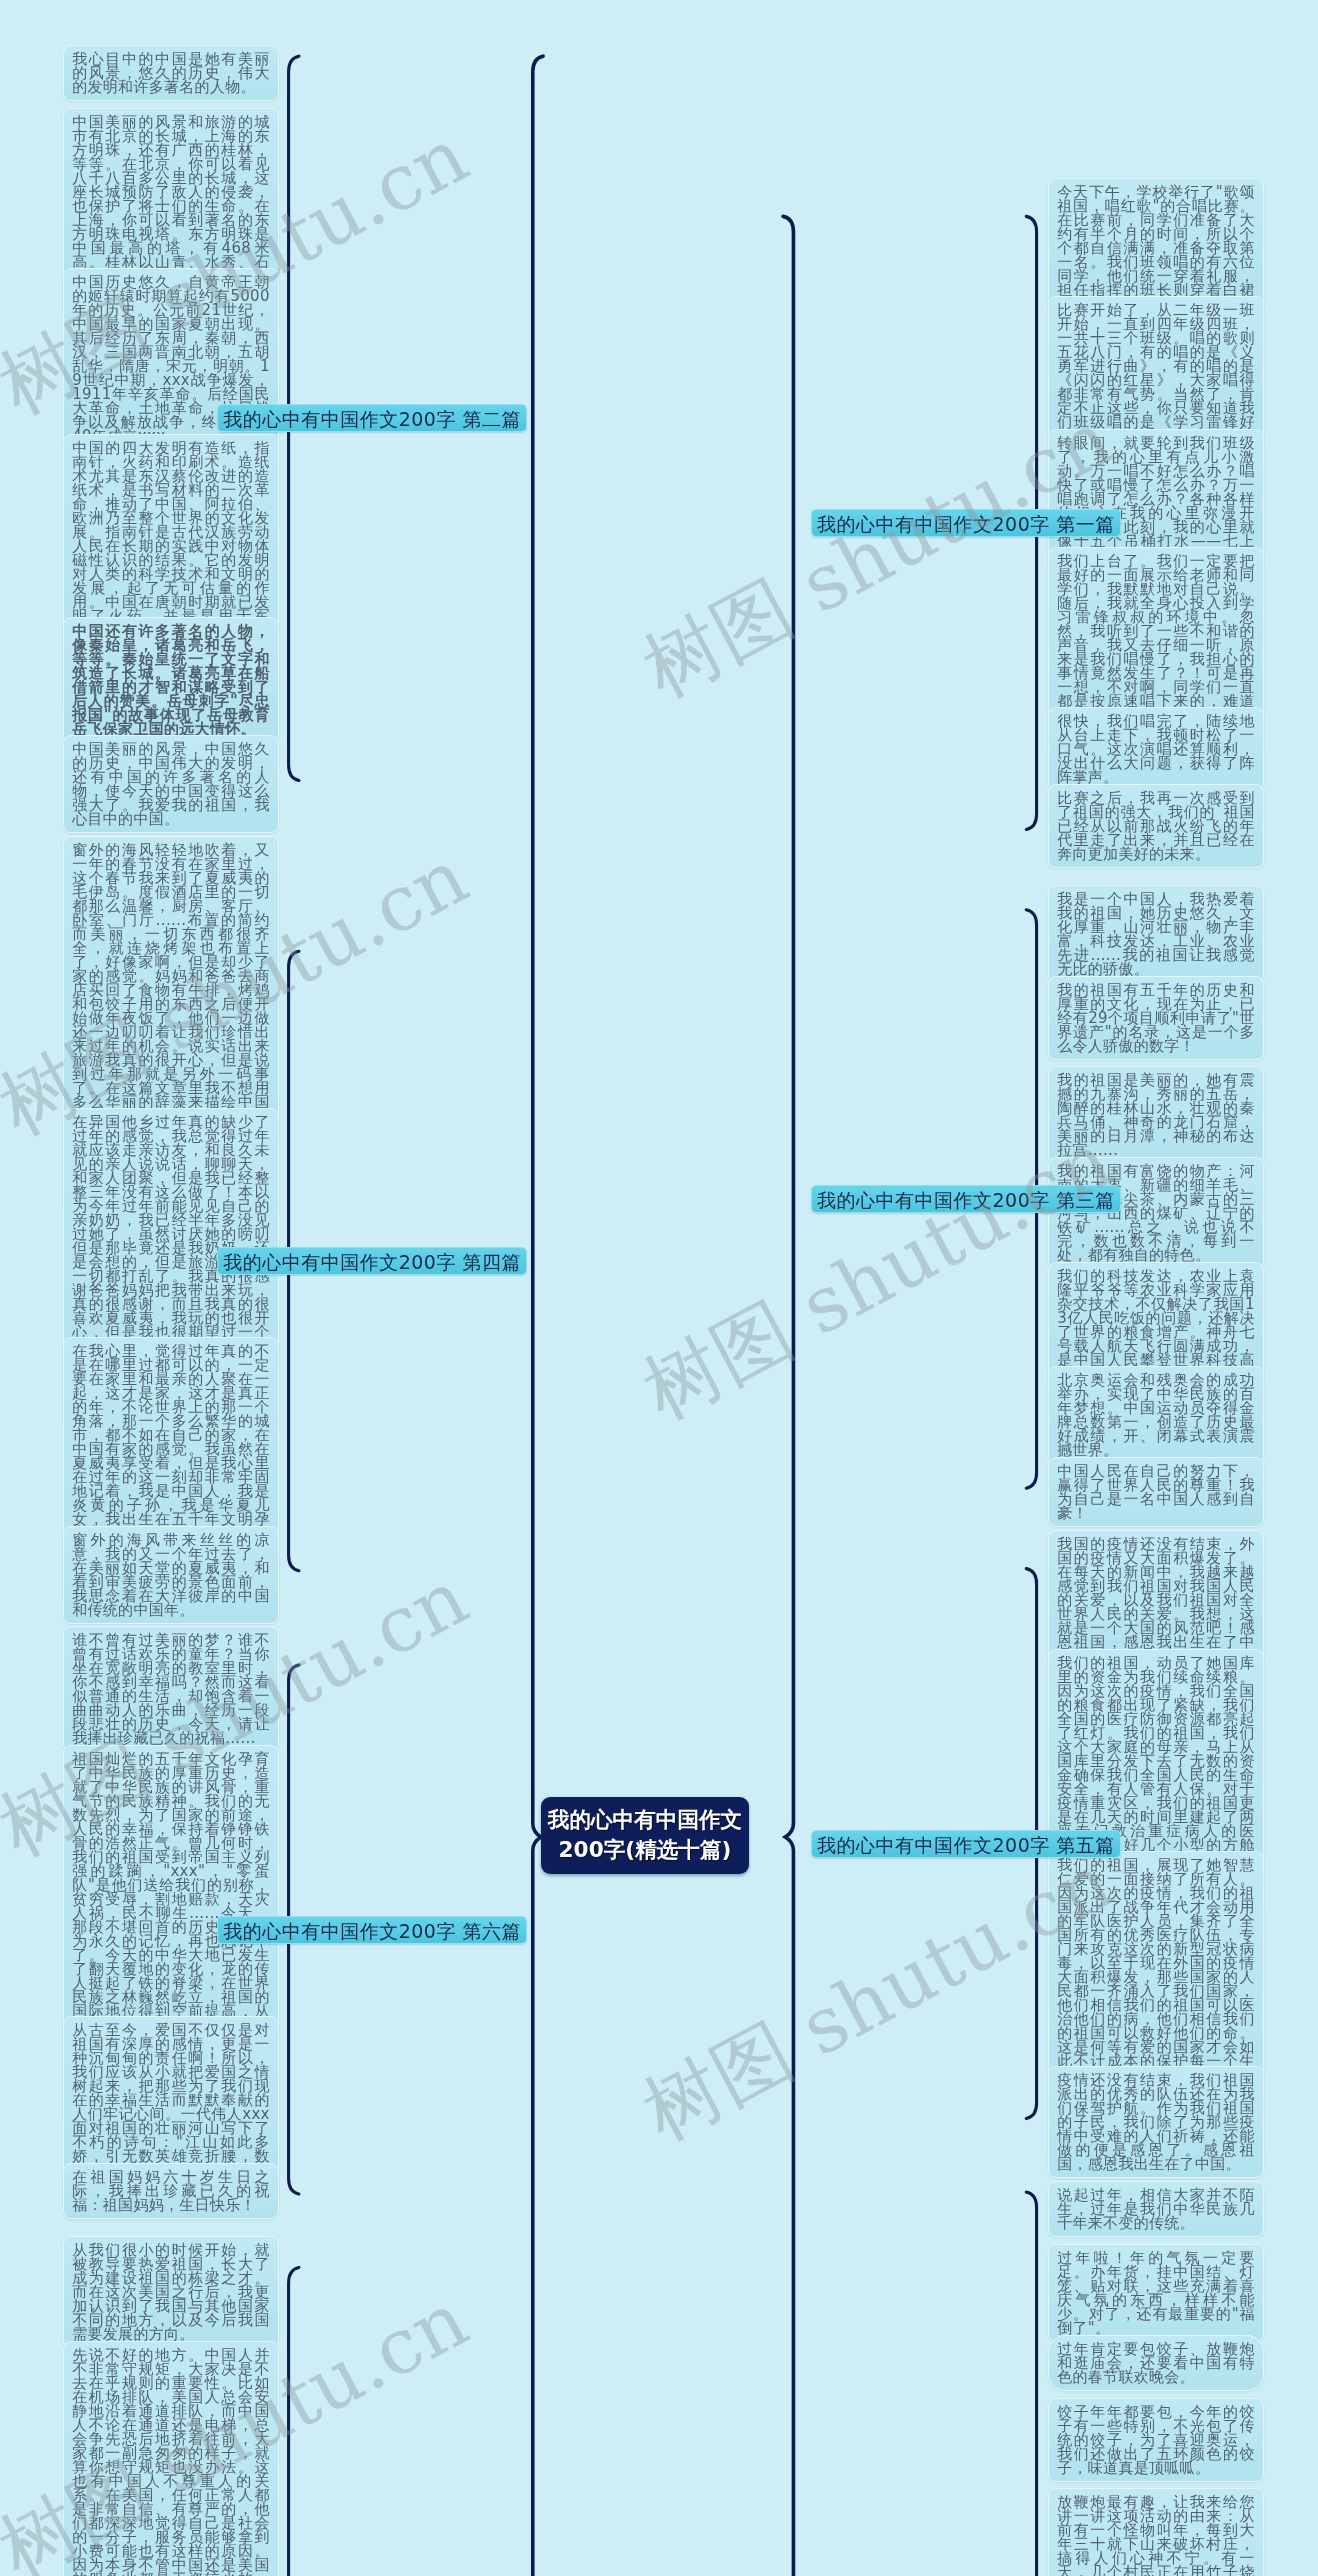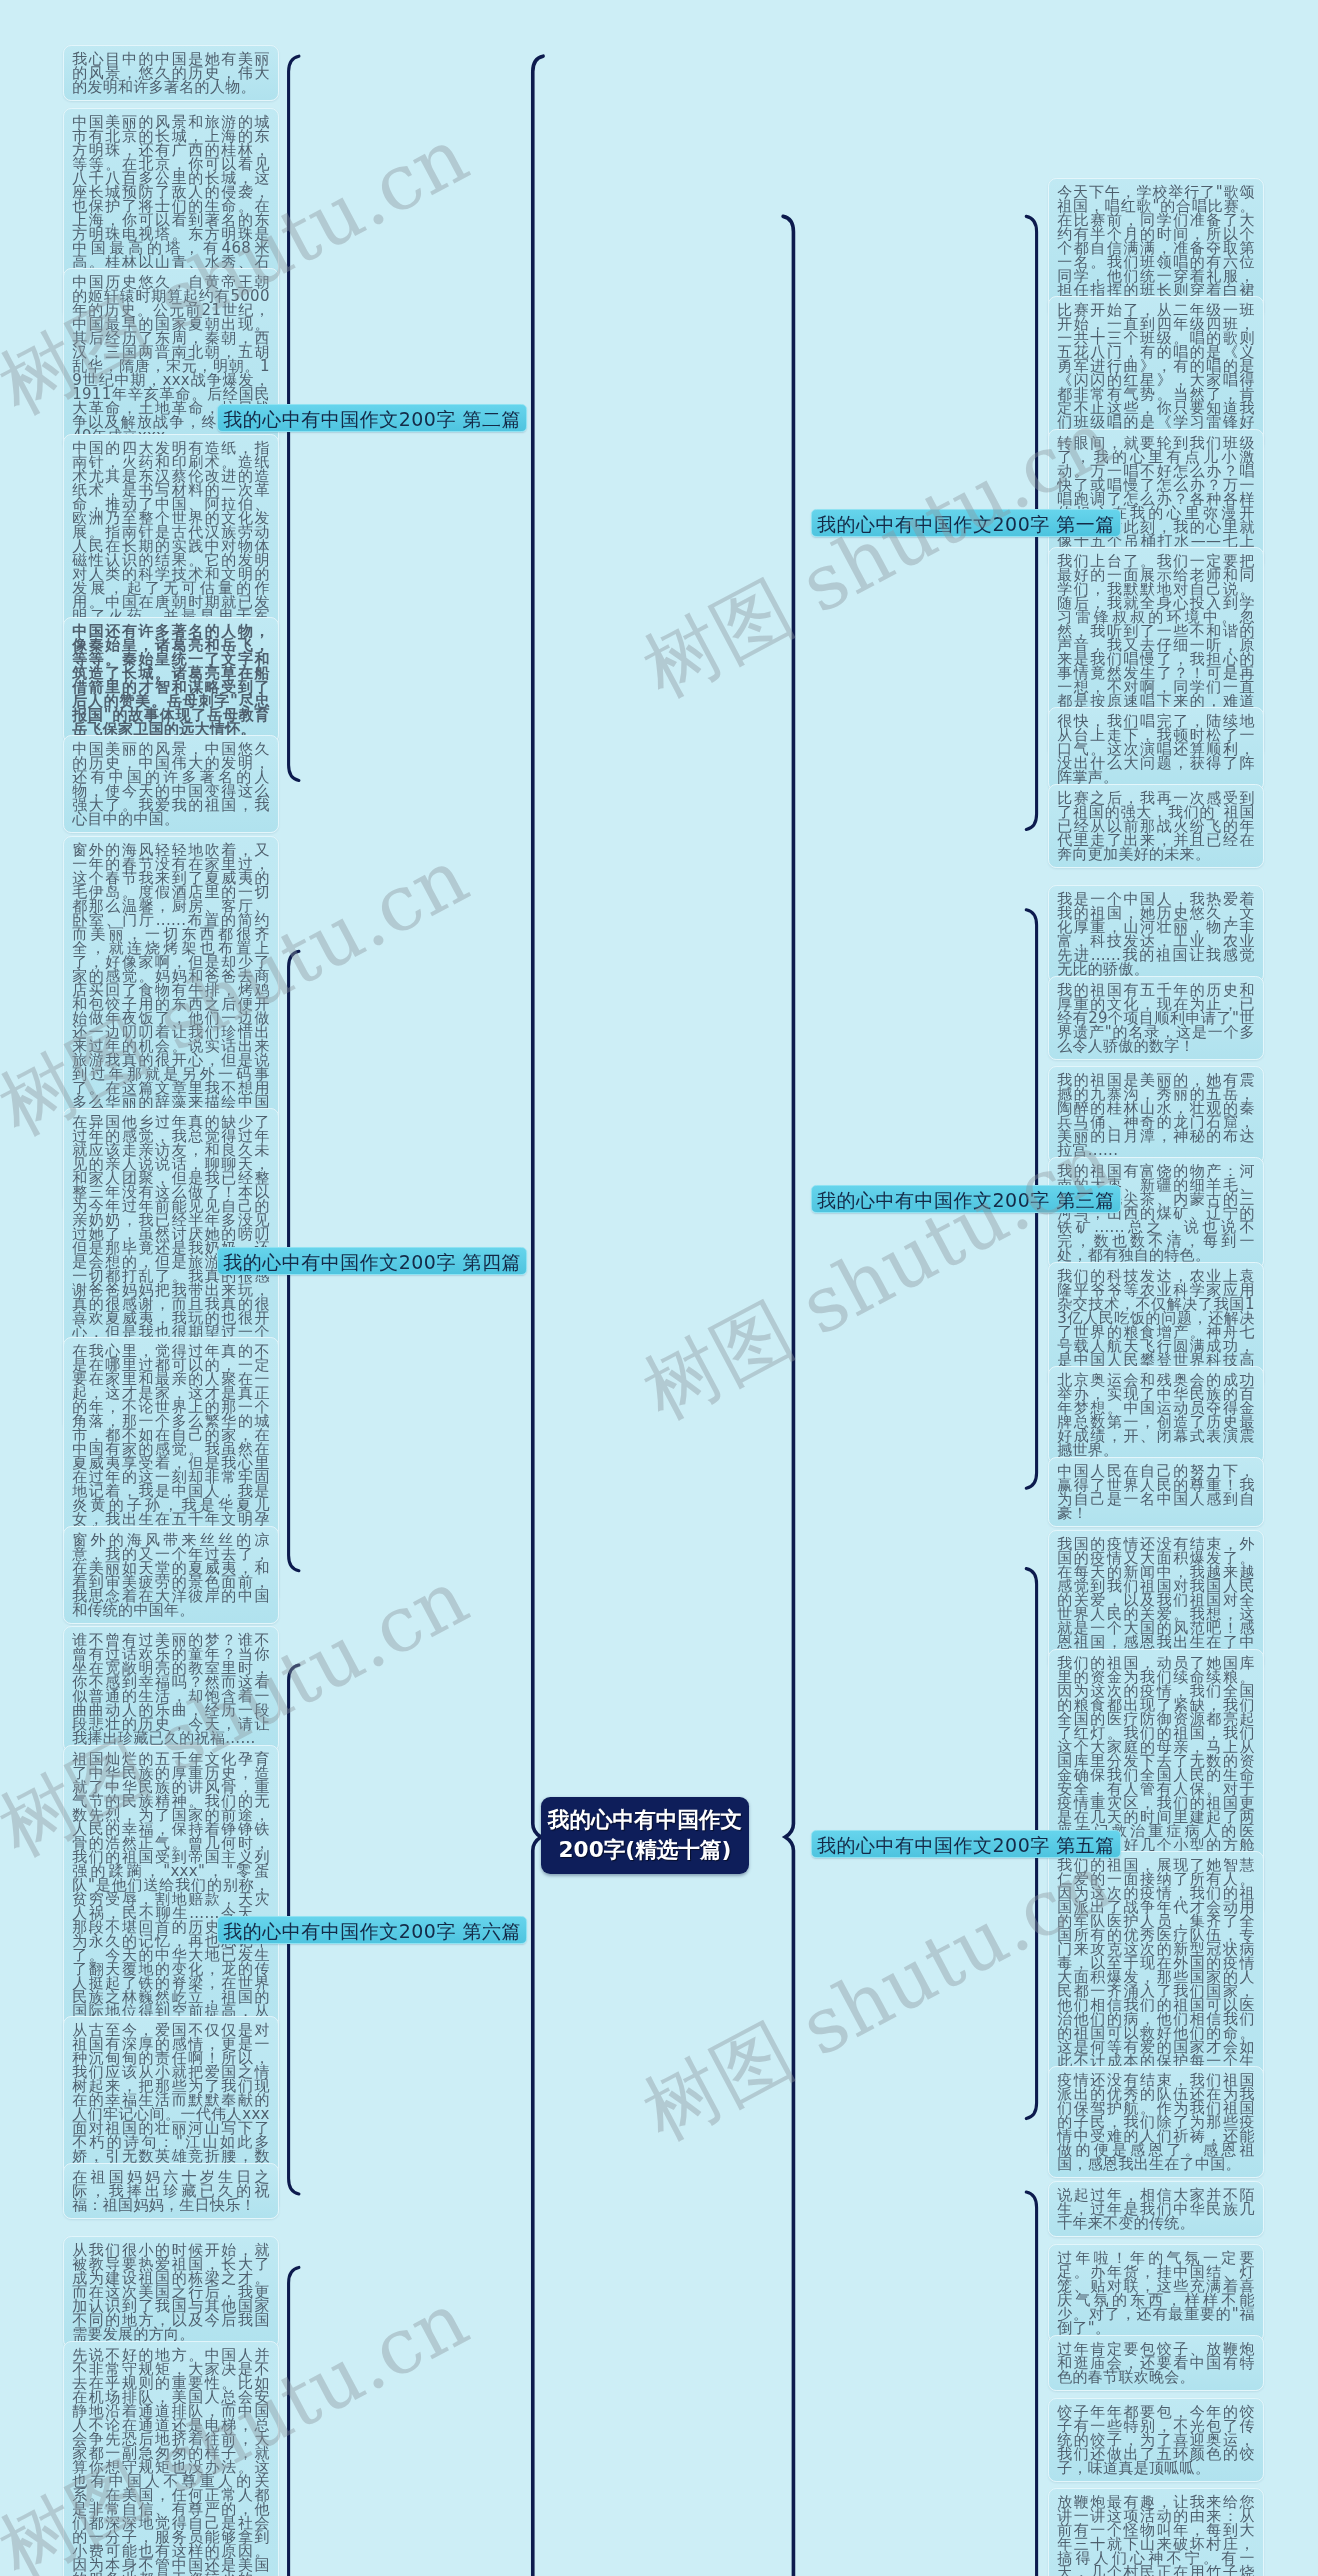--- a/index.html
+++ b/index.html
@@ -95,21 +95,21 @@
     <div class="card" style="top: 1366px; left: 1048px;">北京奥运会和残奥会的成功举办，实现了中华民族的百年梦想。中国运动员夺得金牌总数第一，创造了历史最好成绩，开、闭幕式表演震撼世界。</div>
     <div class="card" style="top: 1457px; left: 1048px;">中国人民在自己的努力下，赢得了世界人民的尊重！我为自己是一名中国人感到自豪！</div>
     <div class="label" style="top: 1185px; left: 803px;">我的心中有中国作文200字 第三篇</div>
     <div class="card" style="top: 1530px; left: 1048px;">我国的疫情还没有结束，外国的疫情又大面积爆发了。在每天的新闻中，我越来越感觉到我们祖国对我国人民的关爱，以及我们祖国对全世界人民的关爱。我想，这就是一个大国的风范吧！感恩祖国，感恩我出生在了中国。</div>
     <div class="card" style="top: 1649px; left: 1048px;">我们的祖国，动员了她国库里的资金为我们续命续粮。因为这次的疫情，我们全国的粮食都出现了紧缺，我们全国的医疗防御资源都亮起了红灯。我们的祖国，我们这个大家庭的母亲，马上从国库里分发下去了无数的资金确保我们全国人民的生命安全，有人管有人保。对于疫情重灾区，我们的祖国更是在几天的时间里建起了两座专门救治重症病人的医院，建了好几个小型的方舱医院，把那些不幸被感染上新型冠状肺炎的人民都收治了进去，对所有的确诊患者更是医疗费用全免。</div>
     <div class="card" style="top: 1851px; left: 1048px;">我们的祖国，展现了她智慧仁爱的一面接纳了所有人。因为这次的疫情，我们的祖国派出了战争年代才会动用的军队医护人员，集齐了全国所有的优秀医疗队伍，专门来攻克这次的新型冠状病毒，以至于现在外国的疫情大面积爆发，那些国家的人民都一齐涌入了我们国家，他们相信我们的祖国可以医治他们的病，他们相信我们的祖国可以救好他们的命。这是何等有爱的国家才会如此不计成本的保护每一个生命啊！因为这次的疫情，我们祖国的资金或许已经有些运转不过来了，但我们的祖国没有因此而放弃任何一条生命，哪怕是别国人民的生命。</div>
     <div class="card" style="top: 2066px; left: 1048px;">疫情还没有结束，我们祖国派出的优秀的队伍还在为我们保驾护航。作为我们祖国的子民，我们除了为那些疫情中受难的人们祈祷，还能做的便是感恩了。感恩祖国，感恩我出生在了中国。</div>
     <div class="label" style="top: 1830px; left: 803px;">我的心中有中国作文200字 第五篇</div>
     <div class="card" style="top: 2181px; left: 1048px;">说起过年，相信大家并不陌生，过年是我们中华民族几千年来不变的传统。</div>
     <div class="card" style="top: 2244px; left: 1048px;">过年啦！年的气氛一定要足。办年货，挂中国结、灯笼、贴对联，这些充满着喜庆气氛的东西，样样不能少。对了，还有最重要的"福倒了"。</div>
-    <div class="card" style="top: 2335px; left: 1048px;">过年肯定要包饺子、放鞭炮和逛庙会，还要看中国有特色的春节联欢晚会。</div>
+    <div class="card" style="top: 2335px; left: 1048px; border-radius: 17px;">过年肯定要包饺子、放鞭炮和逛庙会，还要看中国有特色的春节联欢晚会。</div>
     <div class="card" style="top: 2398px; left: 1048px;">饺子年年都要包，今年的饺子有一些特别，不光包了传统的饺子，为了喜迎奥运，我们还做出了五环颜色的饺子，味道真是顶呱呱。</div>
     <div class="card" style="top: 2488px; left: 1048px;">放鞭炮最有趣，让我来给您讲一讲这项活动的由来：从前有一个怪物叫年，每到大年三十就下山来破坏村庄，搞得人们心神不宁。有一天，几个村民正在用竹子烧火做饭，正好赶上年下山。村民们以为会没命的。可是他们没有想到竹子被烧得发出"噼里啪啦"的响声，居然把年给吓跑了。从此以后人们每年都烧竹子，时间一长，就演变成了放鞭炮的习俗。</div>
     <div class="watermark" style="left: 31px; top: 335px;">树图 shutu.cn</div>
     <div class="watermark" style="left: 675px; top: 618px;">树图 shutu.cn</div>
     <div class="watermark" style="left: 31px; top: 1056px;">树图 shutu.cn</div>
     <div class="watermark" style="left: 675px; top: 1340px;">树图 shutu.cn</div>
     <div class="watermark" style="left: 31px; top: 1777px;">树图 shutu.cn</div>
     <div class="watermark" style="left: 675px; top: 2061px;">树图 shutu.cn</div>
     <div class="watermark" style="left: 31px; top: 2499px;">树图 shutu.cn</div>
     <div class="watermark" style="left: 675px; top: 2782px;">树图 shutu.cn</div>

